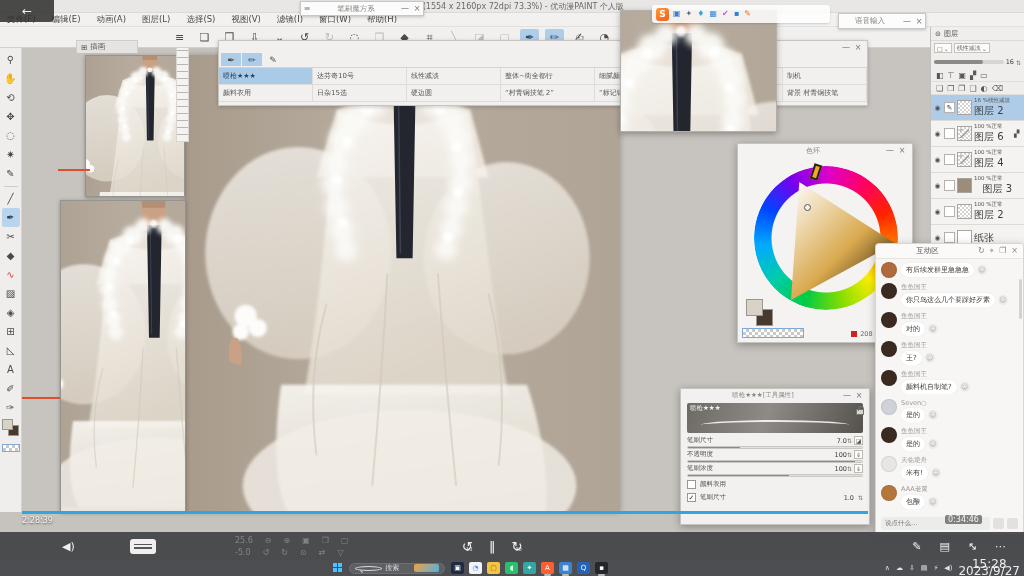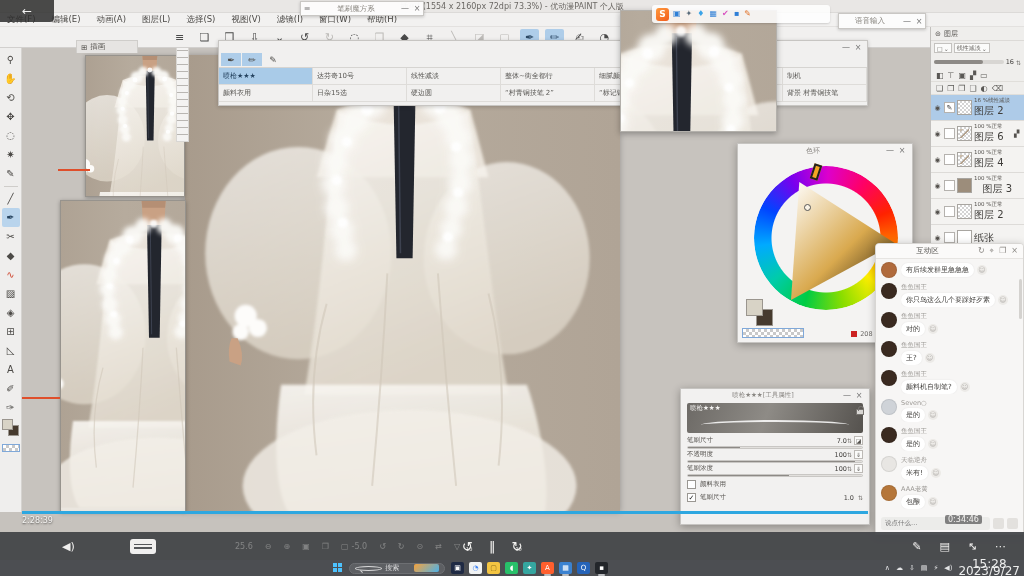--- a/index.html
+++ b/index.html
@@ -165,21 +165,21 @@
 
   
   .timeline{left:22px;top:511px;width:846px;height:3px;background:#2ea7e0;z-index:40;}
   .tl-left{left:22px;top:516px;font-size:8px;color:#f4f3f1;z-index:41;text-shadow:0 1px 2px rgba(0,0,0,.6);}
   .tl-right{left:945px;top:515px;font-size:8px;color:#f4f3f1;z-index:41;background:rgba(40,40,40,.55);padding:0 3px;border-radius:2px;}
   .playerbar{left:0;top:532px;width:1024px;height:28px;background:rgba(66,68,71,.94);z-index:42;display:flex;align-items:center;}
   .pb-speaker{position:absolute;left:62px;font-size:11px;color:#f0efee;}
   .pb-danmaku{position:absolute;left:130px;width:26px;height:15px;background:#f0efee;border-radius:3px;
               display:flex;flex-direction:column;justify-content:center;gap:2px;padding:0 4px;}
   .pb-danmaku i{height:1.5px;background:#55575a;display:block;}
-  .ghosticons{position:absolute;left:235px;display:flex;flex-direction:row;gap:3px;opacity:.35;color:#e8e7e5;font-size:8px;}
+  .ghosticons{position:absolute;left:235px;display:flex;flex-direction:column;gap:3px;opacity:.35;color:#e8e7e5;font-size:8px;}
   .ghosticons .grow{display:flex;gap:12px;align-items:center;}
   .pb-center{position:absolute;left:462px;display:flex;align-items:center;gap:16px;color:#f4f3f1;}
   .pbc{position:relative;font-size:13px;}
   .pbc small{position:absolute;left:4px;top:7px;font-size:5px;}
   .pb-right{position:absolute;right:18px;display:flex;align-items:center;gap:18px;color:#f0efee;font-size:11px;}
   .diag{display:inline-block;transform:rotate(45deg);}
 
   
   .taskbar{left:0;top:560px;width:1024px;height:16px;background:#4c4e52;z-index:50;display:flex;align-items:center;}
   .tb-center{position:absolute;left:333px;display:flex;align-items:center;gap:6px;}

